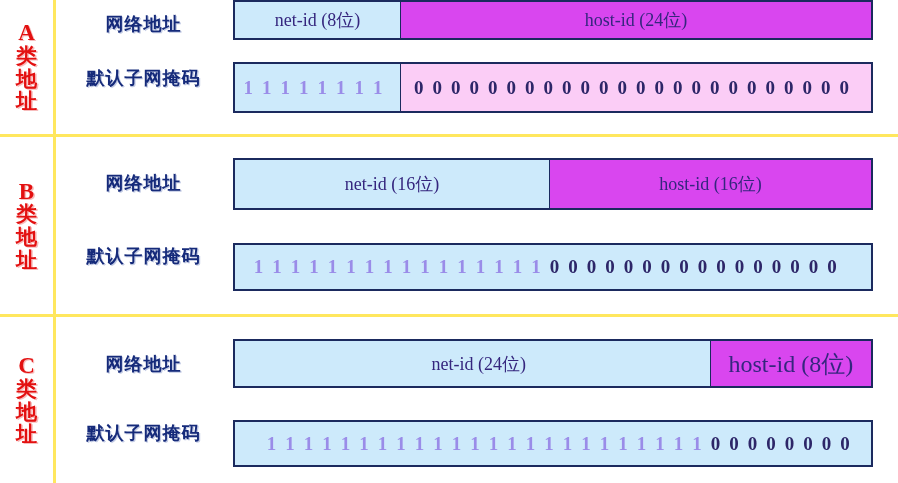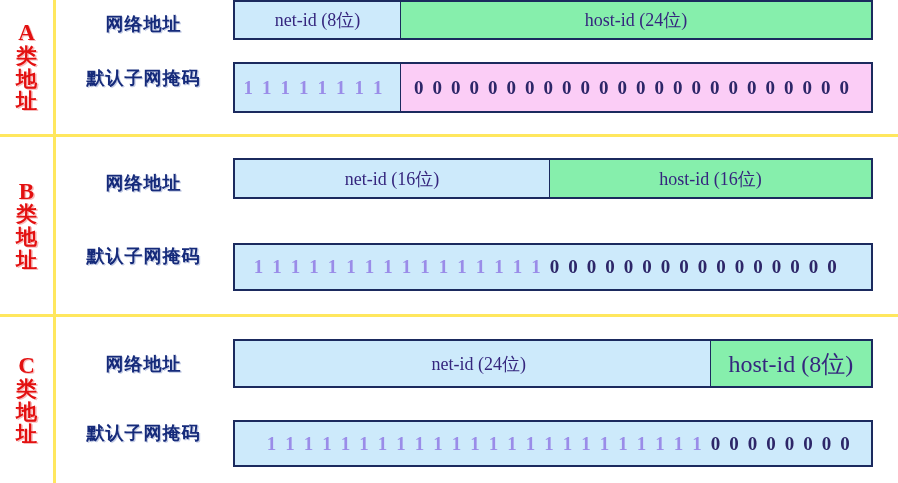--- a/index.html
+++ b/index.html
@@ -120,21 +120,21 @@
   }
   .seg {
     display: flex;
     align-items: center;
     justify-content: center;
     box-sizing: border-box;
     height: 100%;
     overflow: hidden;
   }
   .seg.net  { background: #cdeafb; }
-  .seg.host { background: #86efac; }
+  .seg.host { background: #d946ef; }
   .seg.divider { border-right: 1.5px solid #1b2a5e; }
 
   .seg-label {
     color: #35267e;
     font-size: 18px;
     font-family: "Liberation Serif", "DejaVu Serif", serif;
     white-space: nowrap;
   }
 
   
@@ -240,21 +240,21 @@
       <span class="ch letter">B</span>
       <span class="ch">类</span>
       <span class="ch">地</span>
       <span class="ch">址</span>
     </div>
 
     <div class="row" style="top:21px;height:52px;">
       <div class="row-caption" style="top:13px;">
         <div class="line1">网络地址</div>
       </div>
-      <div class="bar" style="top:0px;height:41px;">
+      <div class="bar" style="top:0px;height:52px;">
         <div class="seg net divider" style="width:49.5%;">
           <span class="seg-label" style="font-size: 18px;">net-id (16位)</span>
         </div>
         <div class="seg host" style="width:50.5%;">
           <span class="seg-label" style="font-size: 18px;">host-id (16位)</span>
         </div>
       </div>
     </div>
 
     <div class="row" style="top:106px;height:52px;">

